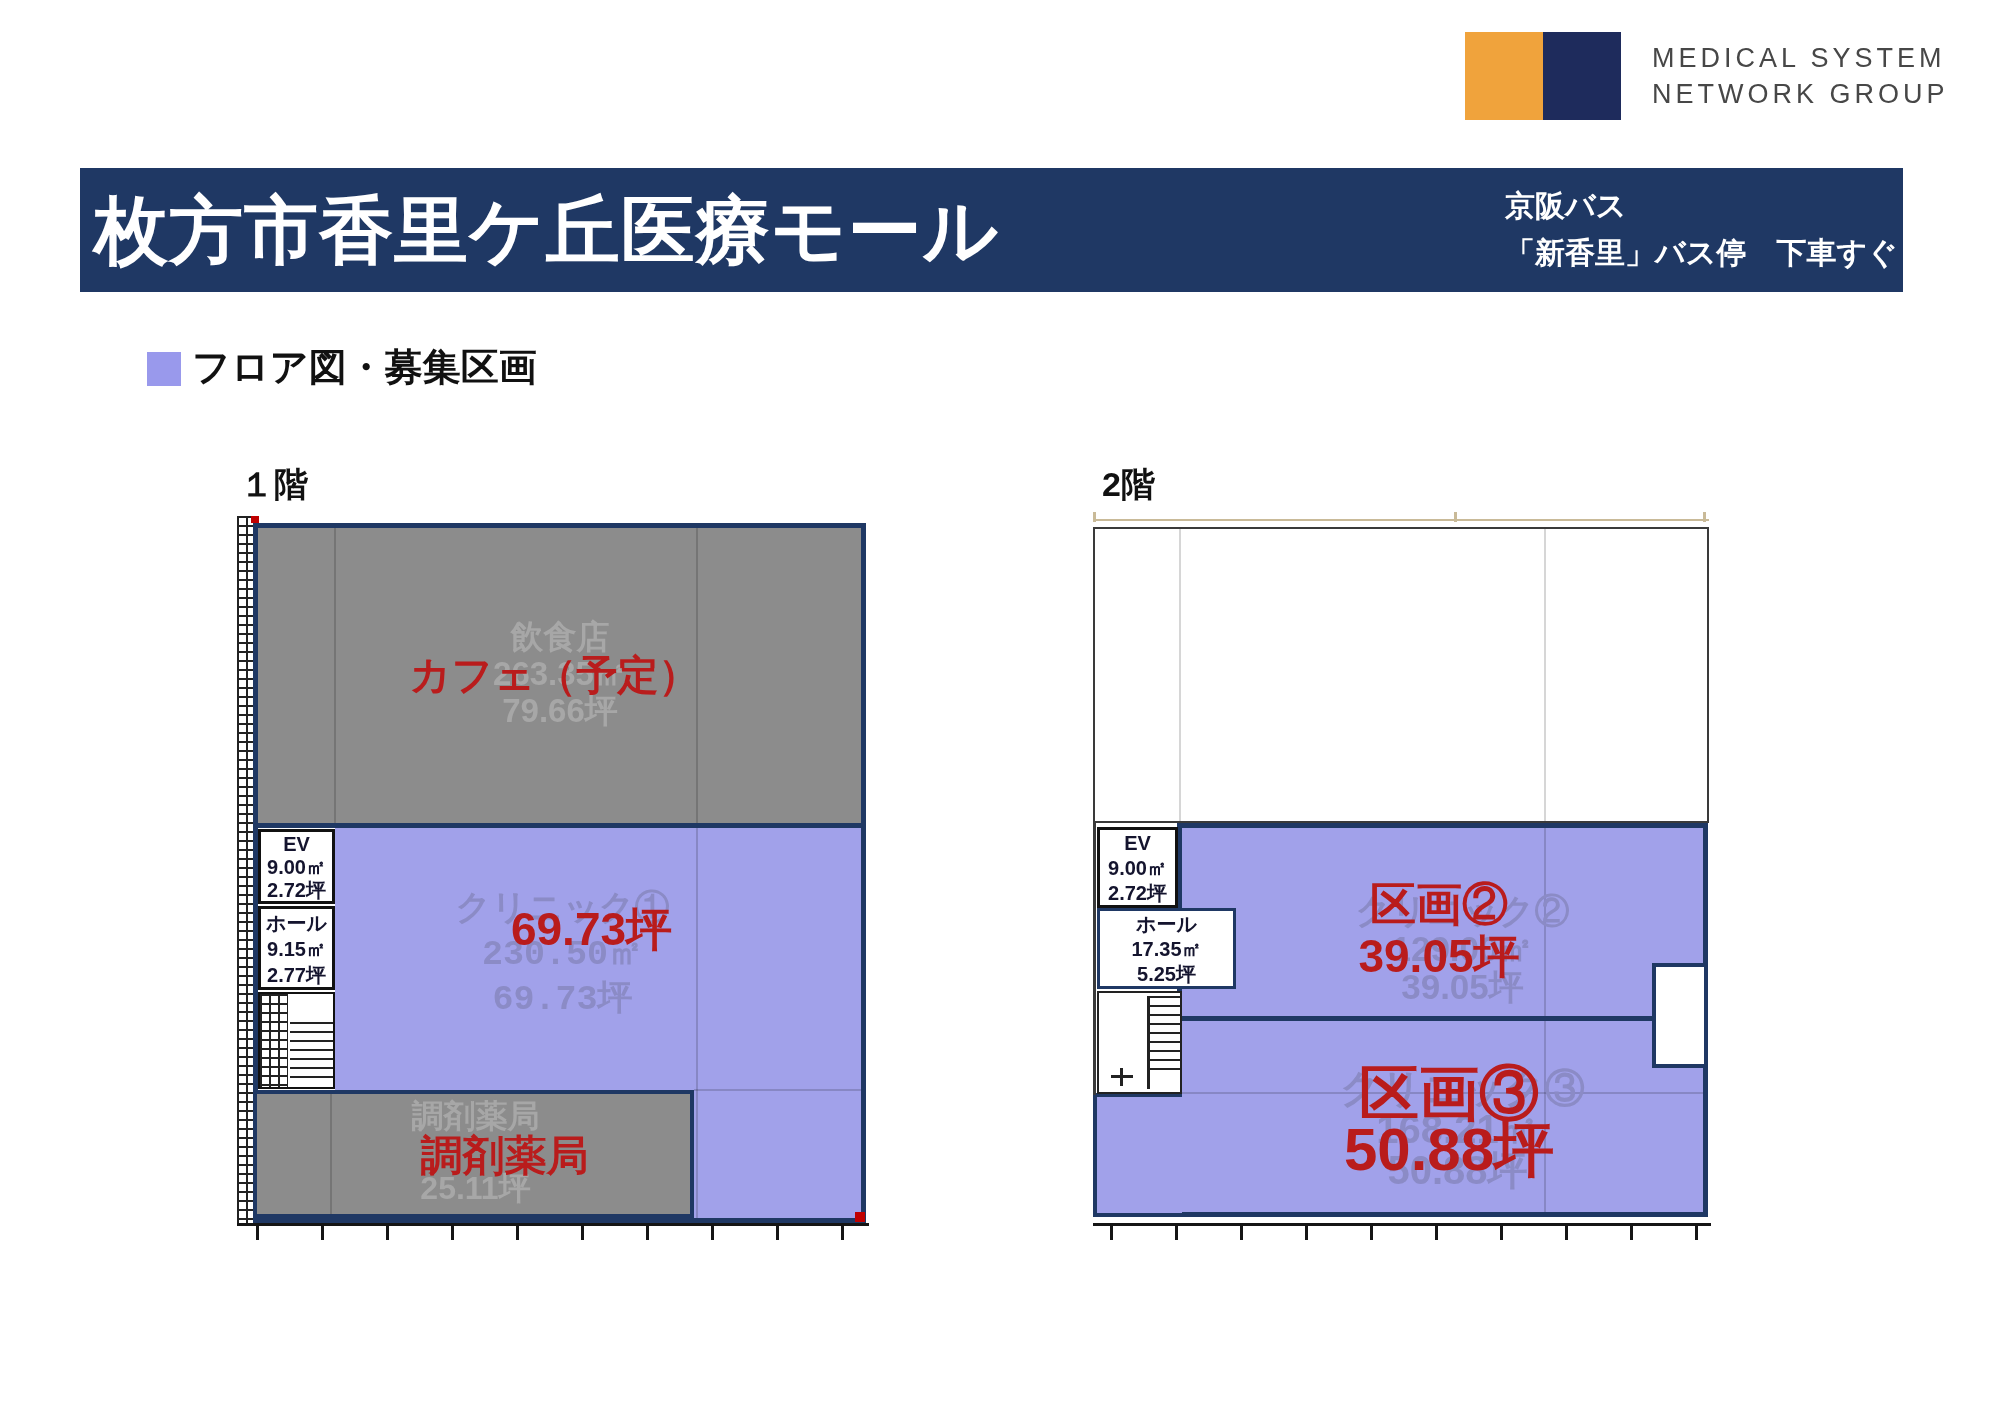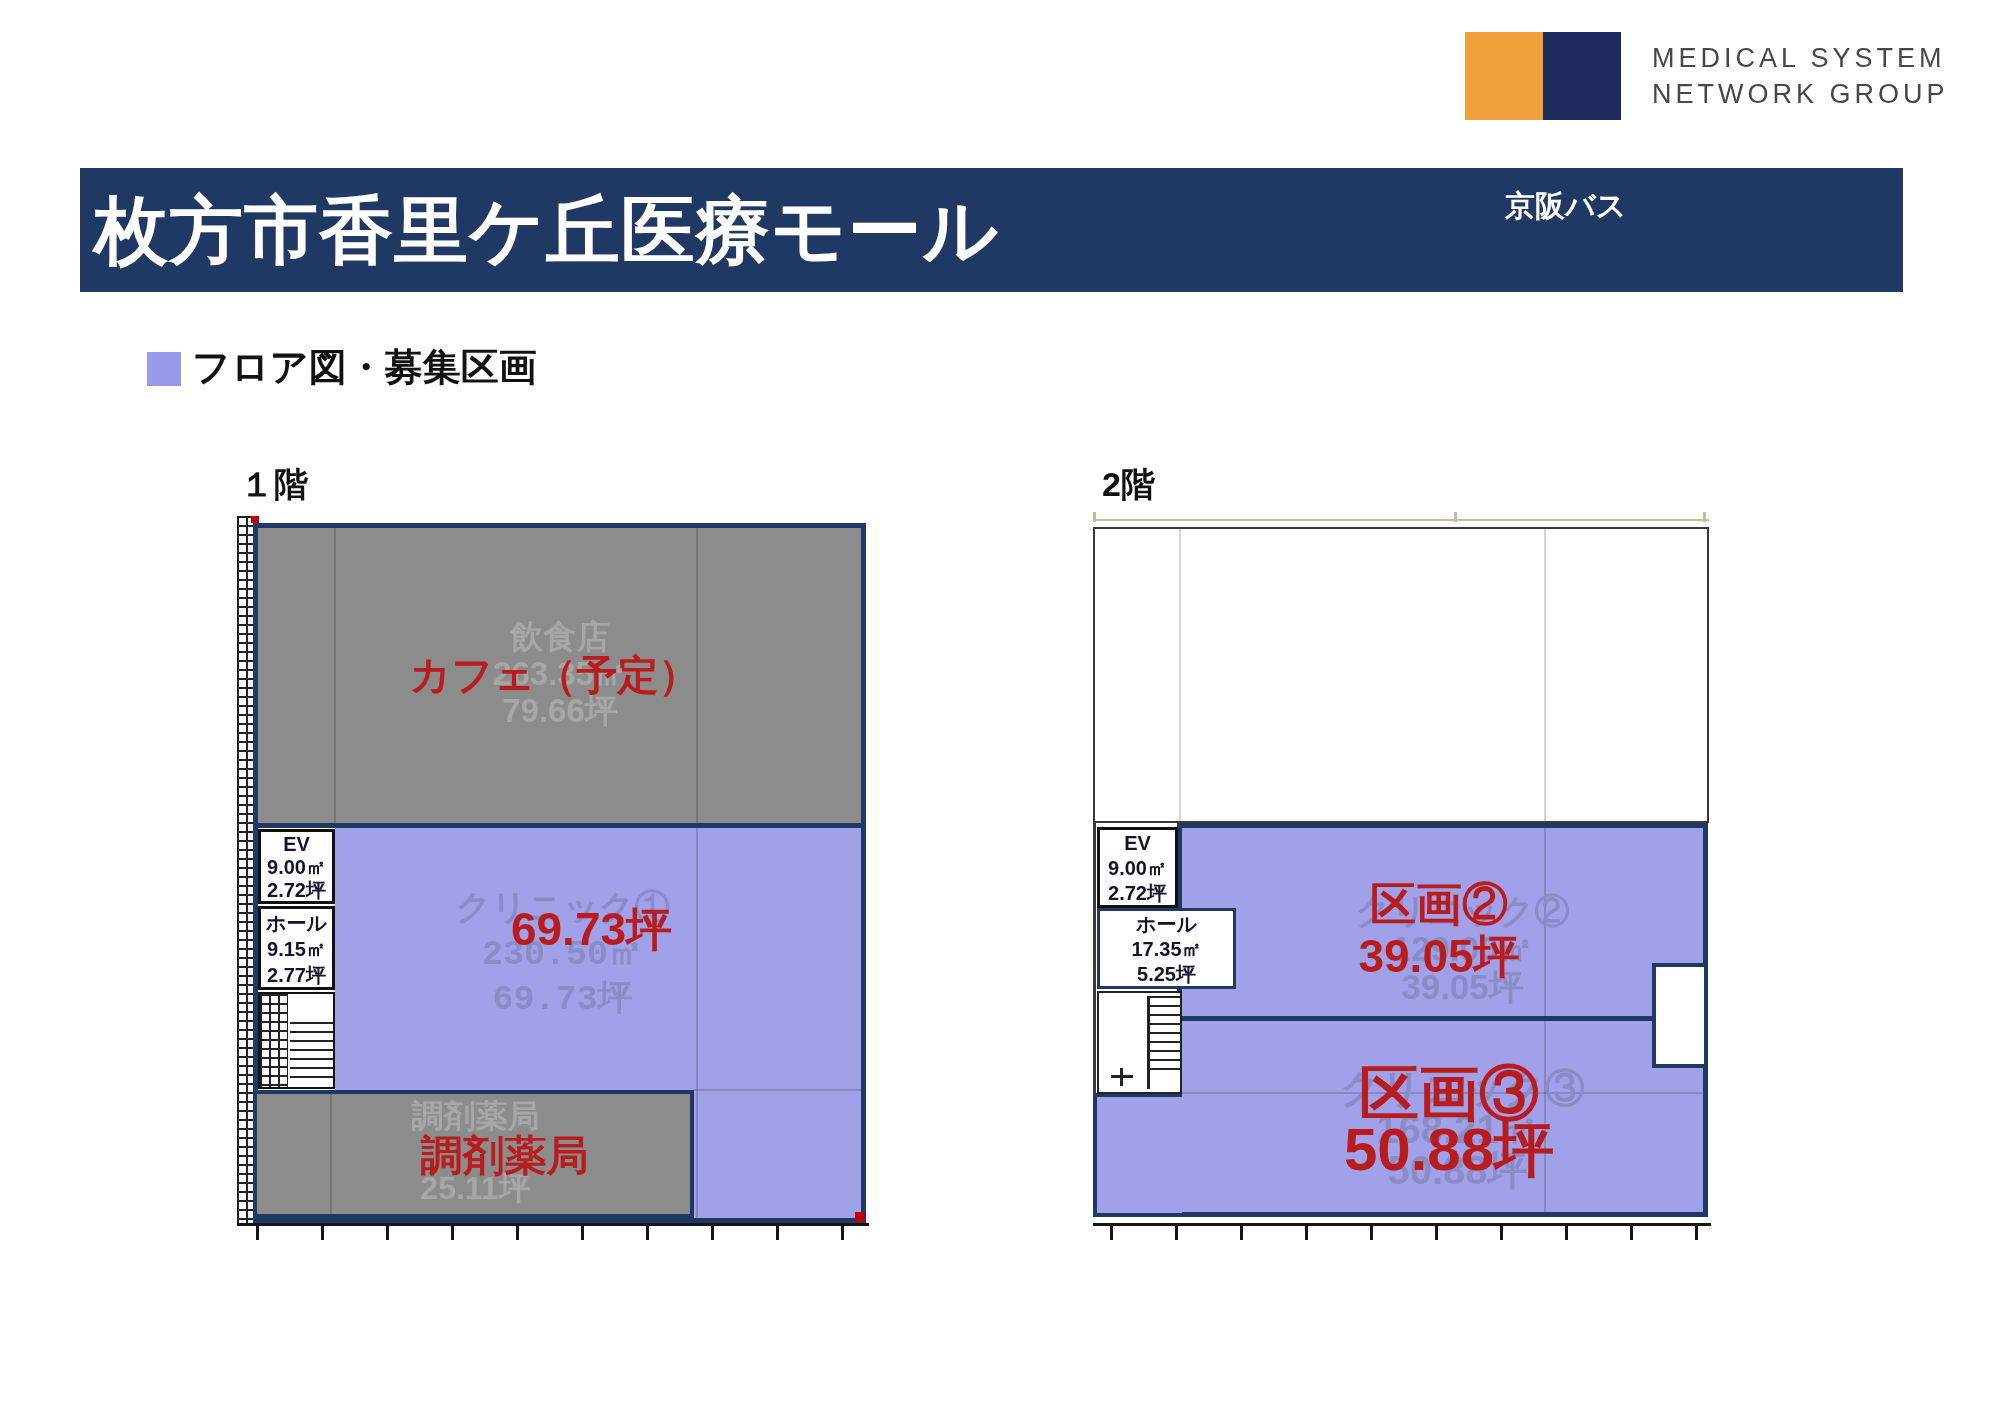--- a/index.html
+++ b/index.html
@@ -54,20 +54,21 @@
   <div class="logo-sq" style="left:1543px;background:#1E2B5C;"></div>
   <div class="logo-text">
     <div>MEDICAL SYSTEM</div>
     <div>NETWORK GROUP</div>
   </div>
 
   <div class="header-bar">
     <div class="header-title">枚方市香里ケ丘医療モール</div>
     <div class="header-access">
       <div>京阪バス</div>
+      <div>「新香里」バス停　下車すぐ</div>
     </div>
   </div>
 
   <div class="sec-bullet"></div>
   <div class="sec-title">フロア図・募集区画</div>
 
   <div class="floor-label" style="left:240px;top:462px;">１階</div>
 
   <div class="abs hatch" style="left:237px;top:516px;width:16px;height:708px;"></div>
   <div class="abs frame" style="left:253px;top:523px;width:613px;height:700px;"></div>

